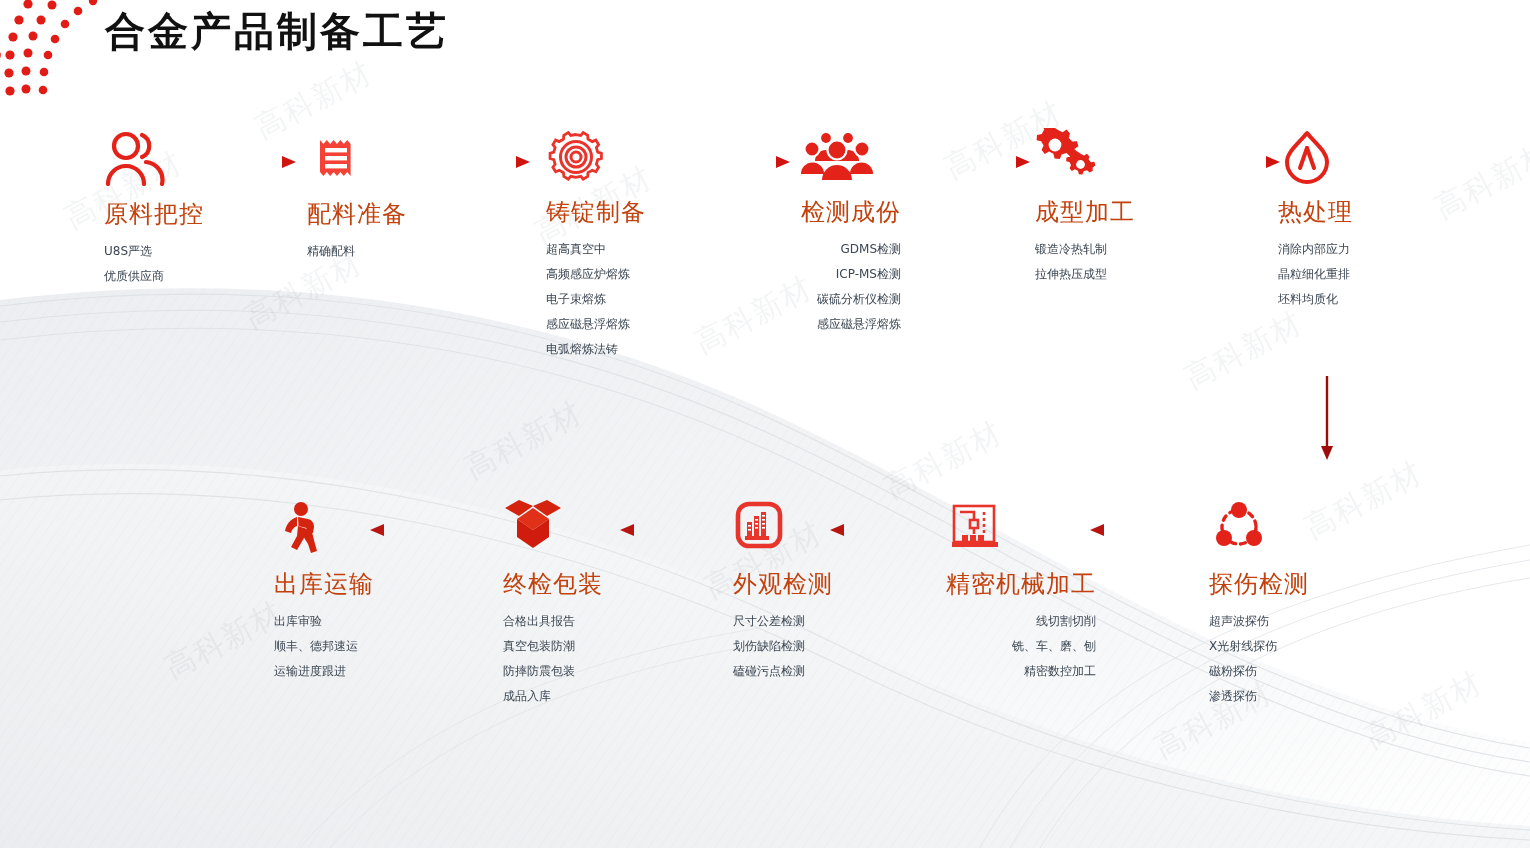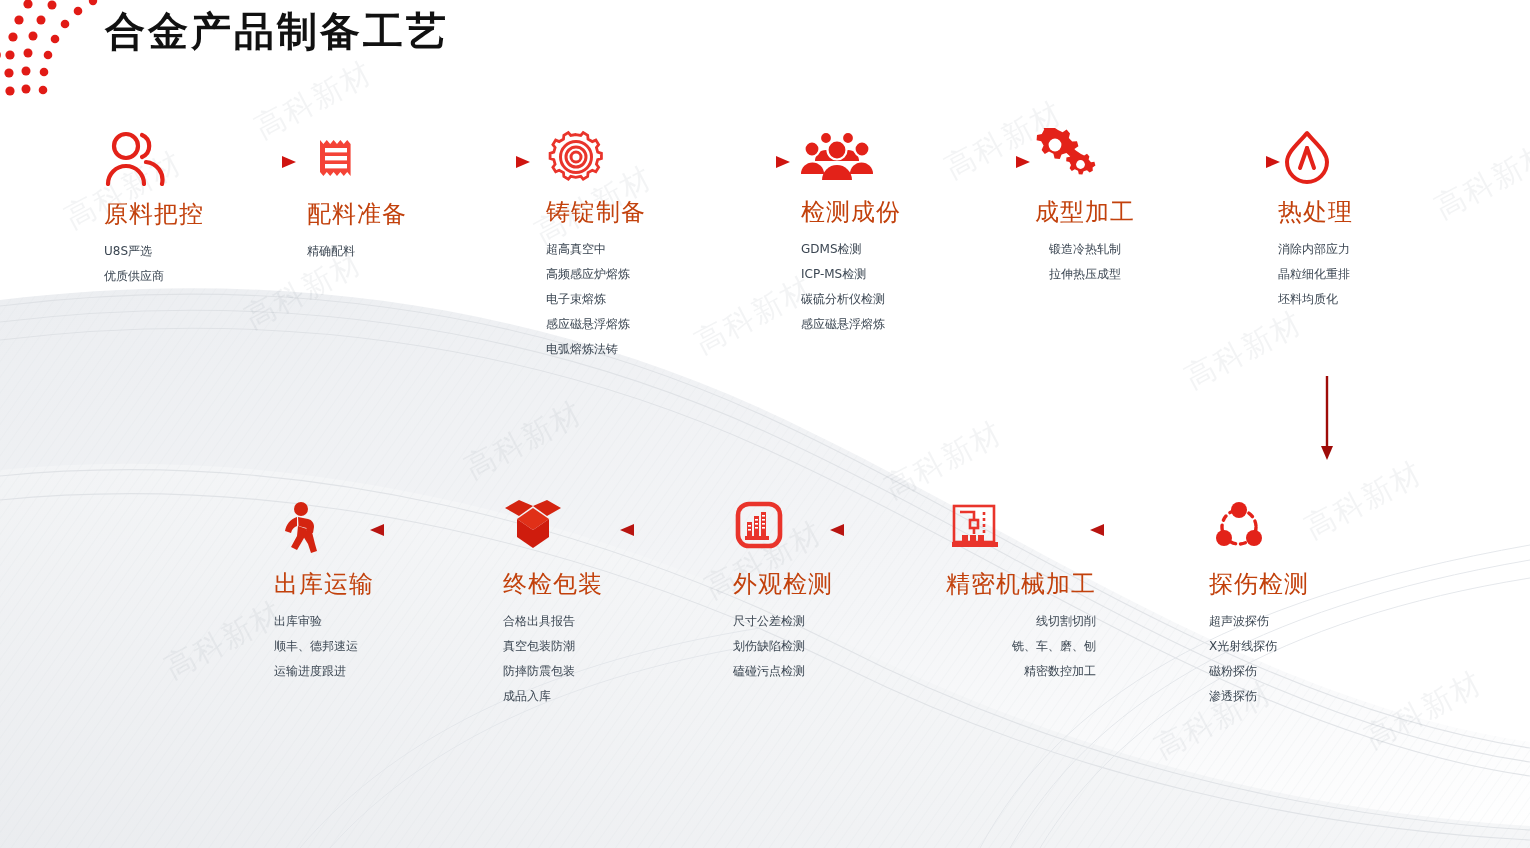--- a/index.html
+++ b/index.html
@@ -333,21 +333,21 @@
     <div class="step-title">铸锭制备</div>
     <div class="step-lines">
       <div>超高真空中</div>
       <div>高频感应炉熔炼</div>
       <div>电子束熔炼</div>
       <div>感应磁悬浮熔炼</div>
       <div>电弧熔炼法铸</div>
     </div>
   </div>
 
-  <div class="step" style="left:801px;top:128px;">
+  <div class="step" style="left:801px;top:128px;text-align:right;">
     <div class="step-icon">
       <svg width="72" height="56" viewBox="0 0 72 56">
         <g fill="#e32219">
           <circle cx="25" cy="10" r="6"></circle>
             <path d="M14,33 a11,11 0 0 1 22,0 z"></path>
           <circle cx="47" cy="10" r="6"></circle>
             <path d="M36,33 a11,11 0 0 1 22,0 z"></path>
           <circle cx="11" cy="21" r="7.5"></circle>
             <path d="M0,46 a11.5,11.5 0 0 1 23,0 z"></path>
           <circle cx="61" cy="21" r="7.5"></circle>
@@ -366,21 +366,21 @@
     </div>
     <div class="step-title">检测成份</div>
     <div class="step-lines">
       <div>GDMS检测</div>
       <div>ICP-MS检测</div>
       <div>碳硫分析仪检测</div>
       <div>感应磁悬浮熔炼</div>
     </div>
   </div>
 
-  <div class="step" style="left:1035px;top:128px;text-align:center;">
+  <div class="step" style="left:1035px;top:128px;">
     <div class="step-icon">
       <svg width="62" height="56" viewBox="0 0 62 56">
         <g fill="#e32219">
           <path d="M24,2 l4.6,2.2 4.0,-2.6 3.4,3.8 -1.2,4.6 3.4,3.6 4.8,-0.4 1.4,5.0 -4.0,2.8 0.2,5.0 -4.6,2.2 -3.6,-3.2 -4.8,1.4 -1.8,4.6 -5.2,-0.4 -1.2,-4.8 -4.4,-2.2 -4.2,2.4 -3.2,-4.0 2.0,-4.4 -2.4,-4.4 -4.6,-1.0 0.4,-5.2 4.8,-1.0 2.4,-4.4 -1.6,-4.6 4.4,-2.8 3.8,3.0 Z" transform="translate(-1,0)"></path>
           <circle cx="20" cy="17" r="6.4" fill="#ffffff"></circle>
           <path d="M46,26 l3.2,1.6 2.8,-1.8 2.4,2.6 -0.8,3.2 2.4,2.6 3.4,-0.4 1.0,3.6 -2.8,2.0 0.2,3.4 -3.2,1.6 -2.6,-2.2 -3.4,1.0 -1.2,3.2 -3.6,-0.2 -0.8,-3.4 -3.2,-1.6 -3.0,1.8 -2.2,-2.8 1.4,-3.2 -1.6,-3.0 -3.2,-0.8 0.2,-3.6 3.4,-0.8 1.6,-3.0 -1.0,-3.2 3.0,-2.0 2.8,2.2 Z"></path>
           <circle cx="45.5" cy="36.5" r="4.4" fill="#ffffff"></circle>
         </g>
       </svg>
     </div>

